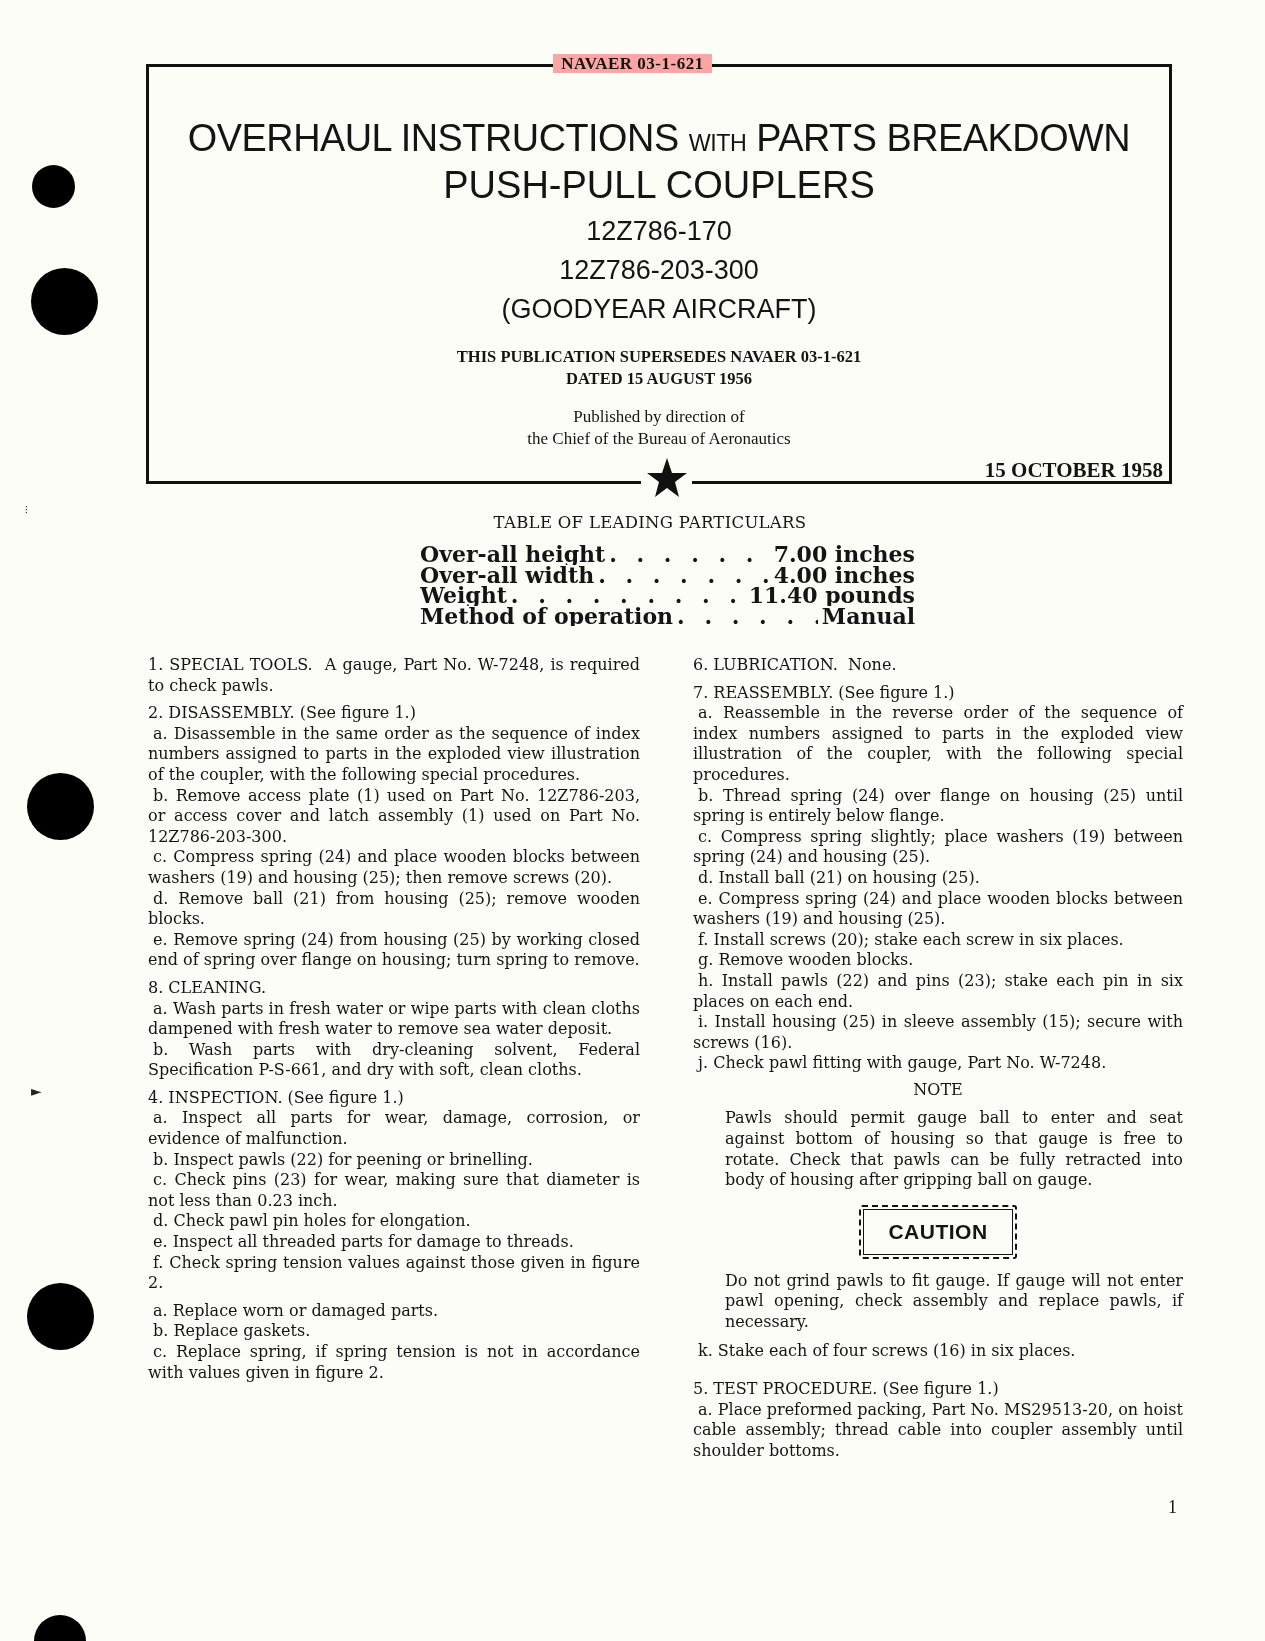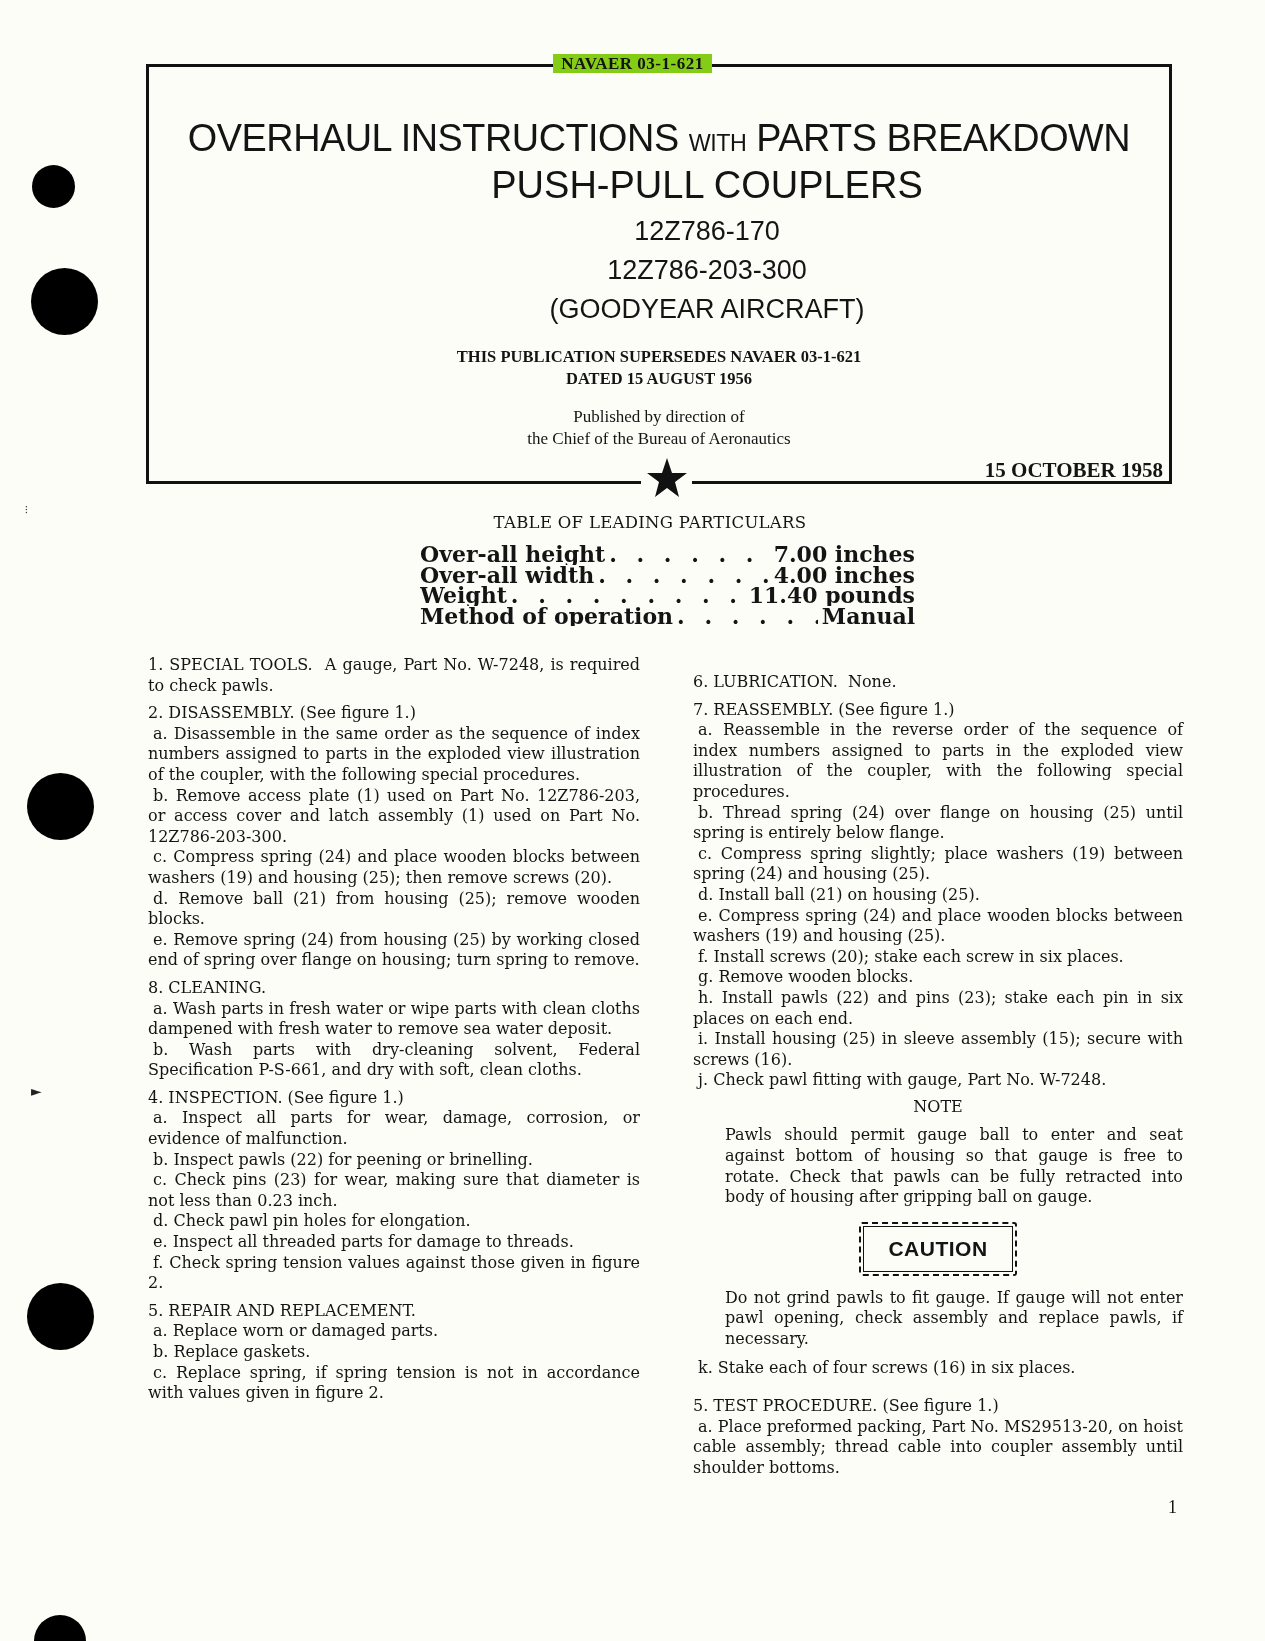--- a/index.html
+++ b/index.html
@@ -31,37 +31,36 @@
       position: absolute; height: 3px; background: #111;
     }
     .doc-number {
       position: absolute; left: 0; width: 1265px; top: 54px;
       text-align: center;
       font-family: "Liberation Serif", serif;
       font-weight: bold;
       font-size: 17px;
       letter-spacing: 0.5px;
     }
-    .doc-number span { background: #84cc16; padding: 0 8px; }
+    .doc-number span { background: #fca5a5; padding: 0 8px; }
     .title-main {
       position: absolute; left: 146px; width: 1026px; top: 114px;
       text-align: center;
       font-family: "Liberation Sans", sans-serif;
       font-size: 39px;
       letter-spacing: -0.5px;
       line-height: 48px;
       transform: scaleX(0.97);
     }
     .title-main .small-caps { font-size: 24px; }
     .title-sub {
       position: absolute; left: 146px; width: 1026px;
       text-align: center;
       font-family: "Liberation Sans", sans-serif;
       line-height: 1;
-      margin-left: 48px;
     }
     .supersedes {
       position: absolute; left: 146px; width: 1026px; top: 346px;
       text-align: center;
       font-family: "Liberation Serif", serif;
       font-weight: bold;
       font-size: 16.5px;
       line-height: 22px;
     }
     .published {
@@ -108,21 +107,21 @@
     .particulars .value { flex: 0 0 auto; padding-left: 4px; }
 
     
     .column {
       position: absolute;
       font-size: 16px;
       line-height: 20.6px;
       text-align: justify;
     }
     .col-left { left: 148px; top: 655px; width: 492px; }
-    .col-right { left: 693px; top: 655px; width: 490px; margin-top: 17px; }
+    .col-right { left: 693px; top: 655px; width: 490px; }
     .section { margin-bottom: 7px; }
     .section-head { text-align: left; }
     .para { text-indent: 5px; }
     .note-head {
       text-align: center; margin-top: 6px; margin-bottom: 8px;
     }
     .note-body, .caution-body {
       margin-left: 32px; margin-right: 0;
     }
     .caution-box {
@@ -237,21 +236,20 @@
     <div class="section-head">4.  INSPECTION.  (See figure 1.)</div>
     <div class="para">a.  Inspect all parts for wear, damage, corrosion, or evidence of malfunction.</div>
     <div class="para">b.  Inspect pawls (22) for peening or brinelling.</div>
     <div class="para">c.  Check pins (23) for wear, making sure that diameter is not less than 0.23 inch.</div>
     <div class="para">d.  Check pawl pin holes for elongation.</div>
     <div class="para">e.  Inspect all threaded parts for damage to threads.</div>
     <div class="para">f.  Check spring tension values against those given in figure 2.</div>
   </div>
 
   <div class="section">
-    <div class="section-head">5.  REPAIR AND REPLACEMENT.</div>
     <div class="para">a.  Replace worn or damaged parts.</div>
     <div class="para">b.  Replace gaskets.</div>
     <div class="para">c.  Replace spring, if spring tension is not in accordance with values given in figure 2.</div>
   </div>
 </div>
 
 <div class="column col-right">
   <div class="section">
     <span>6.  LUBRICATION.</span>&nbsp;
     <span>None.</span>

